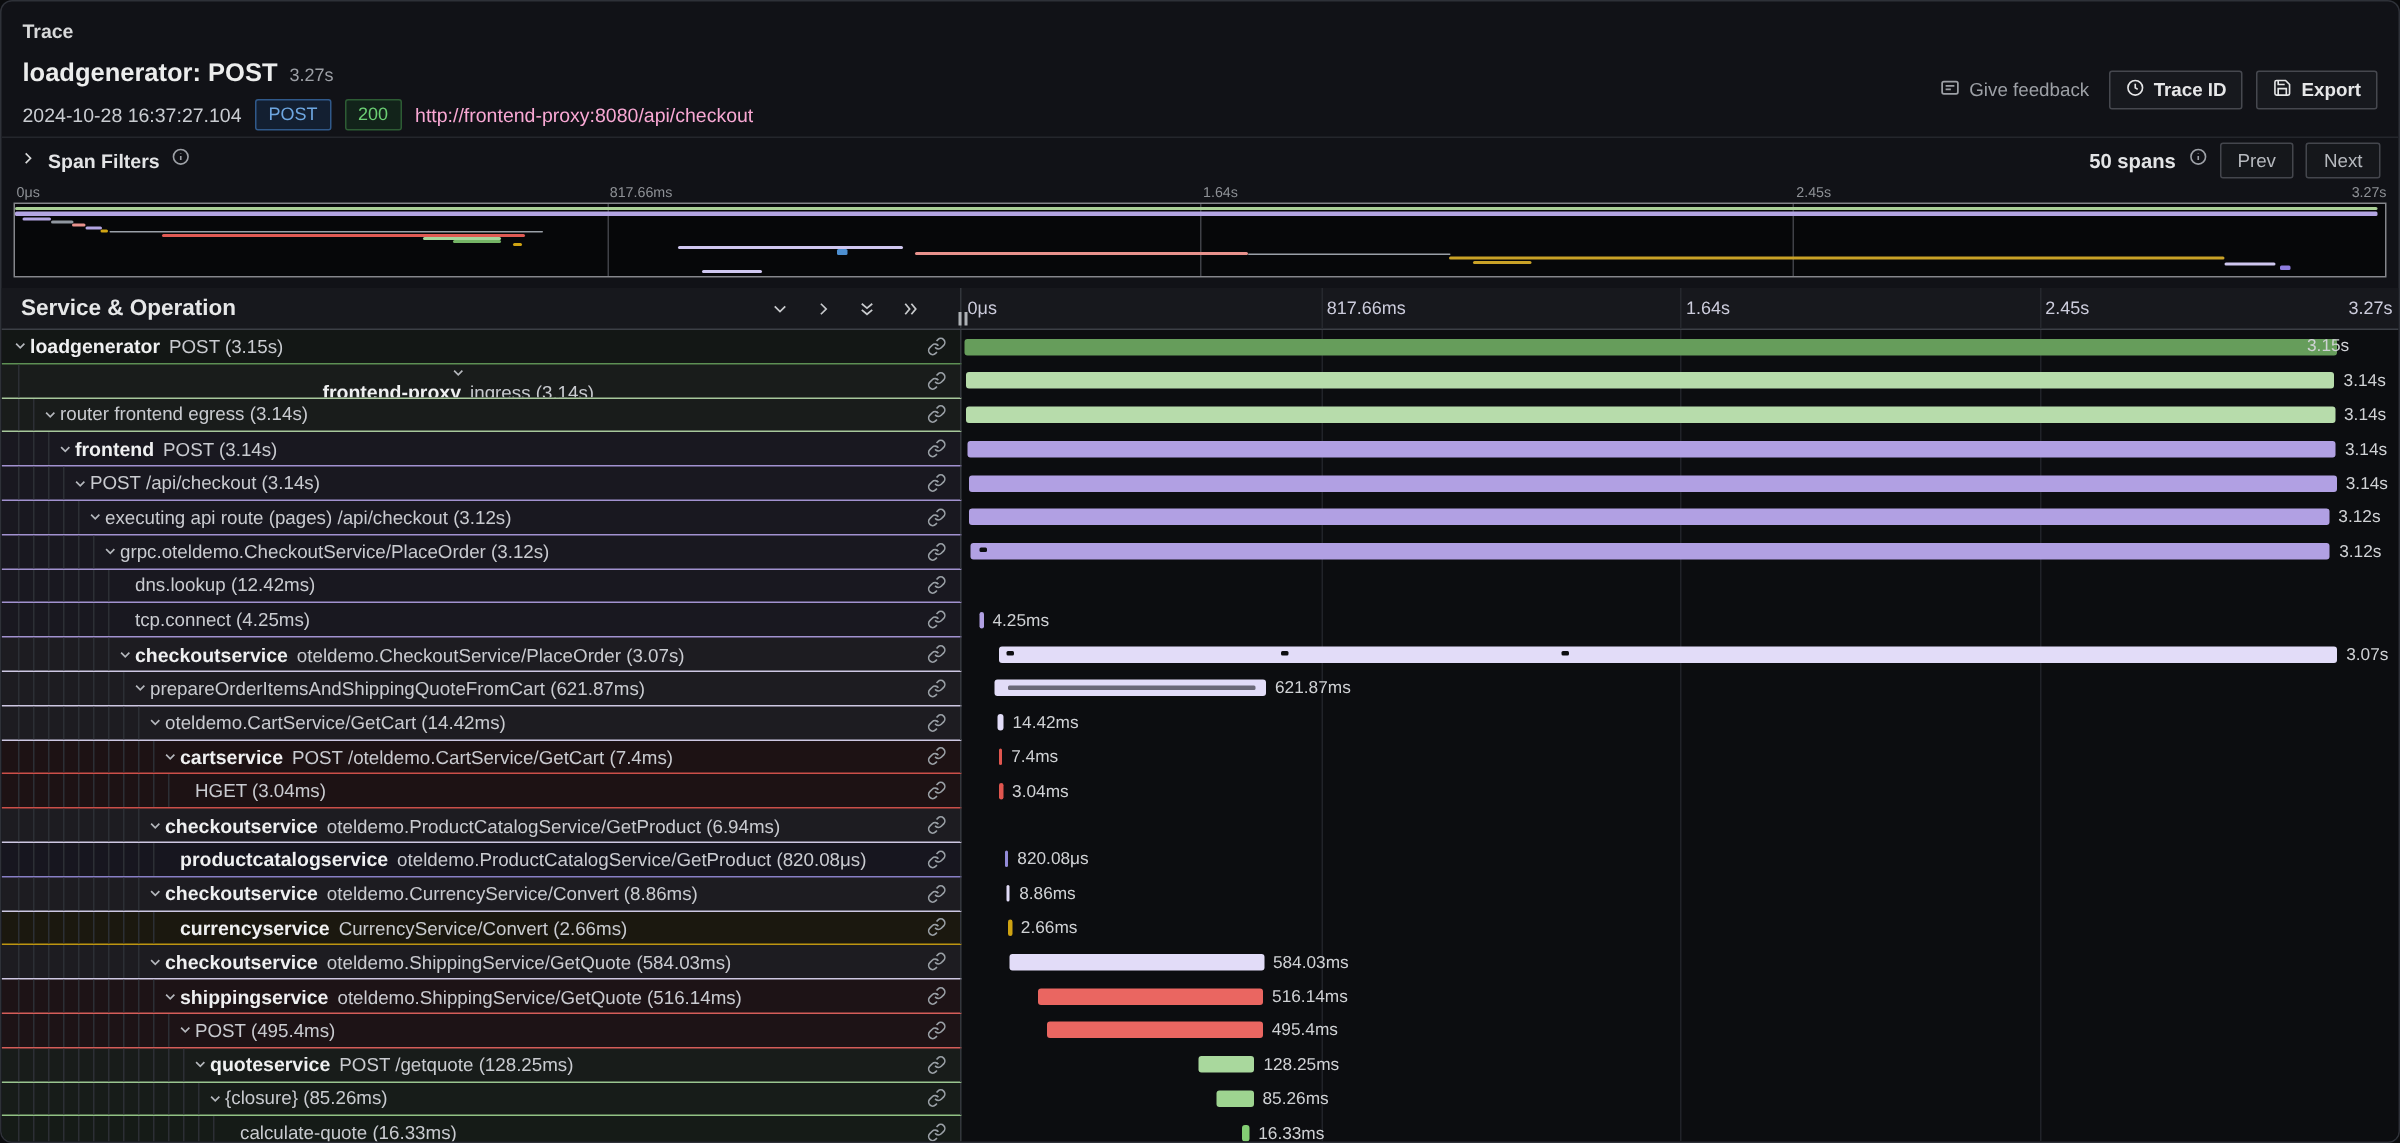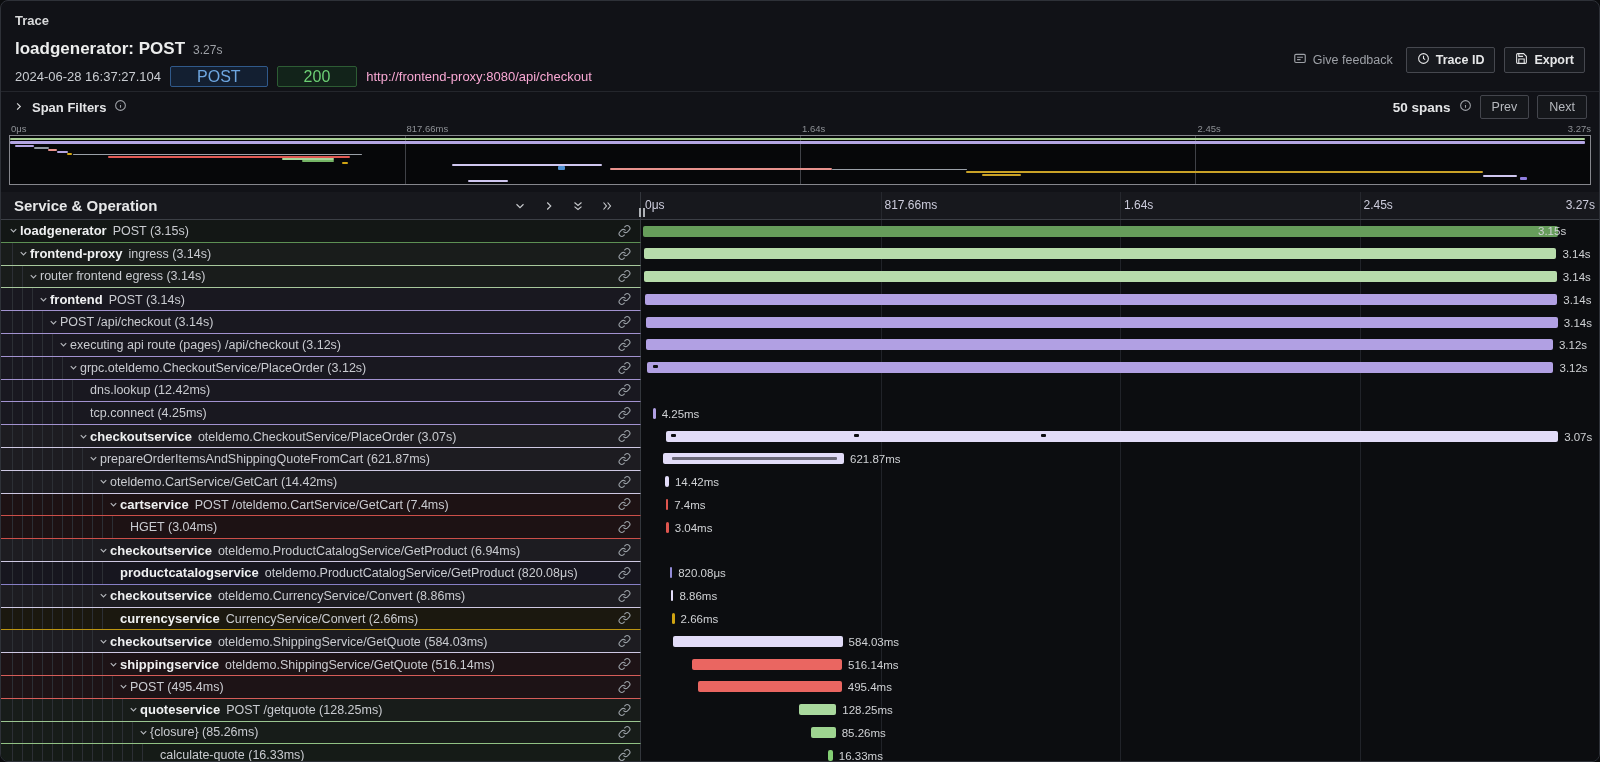--- a/index.html
+++ b/index.html
@@ -9,21 +9,21 @@
   
   .page-title-bar { height:36px; padding:12px 14px 0; font-size:13px; font-weight:bold; color:#d8d9da; }
 
   
   .trace-hdr { height:54px; padding:0 14px; display:flex; justify-content:space-between; }
   .th-title-row { display:flex; align-items:baseline; gap:8px; margin-top:2px; }
   .th-title-row h1 { font-size:17px; font-weight:bold; color:#eceded; }
   .th-trace-dur { font-size:12px; color:#9da0a6; }
   .th-meta-row { margin-top:7px; display:flex; align-items:center; gap:9px; font-size:13px; }
   .th-ts { color:#c9ccd1; }
-  .badge { padding:1px 26px; border-radius:2px; font-size:16px; font-weight:500; line-height:17px; }
+  .badge { padding:1px 8px; border-radius:2px; font-size:12px; font-weight:500; line-height:17px; }
   .badge-method { color:#6ea6e0; border:1px solid #30598a; background:#131f31; }
   .badge-status { color:#6ccf74; border:1px solid #2d5c34; background:#12231a; }
   .th-url { color:#f9a8d4; font-weight:500; }
   .th-actions { display:flex; align-items:flex-start; gap:9px; margin-top:10px; }
   .link-btn { display:flex; align-items:center; gap:6px; color:#9da0a6; font-size:12.5px; cursor:pointer; margin-right:4px; height:26px; }
   .btn { height:26px; padding:0 10px; border:1px solid #46484f; border-radius:2px; background:#17191e; color:#e6e7e8; font-size:12.5px; font-weight:600; display:flex; align-items:center; gap:6px; cursor:pointer; }
   .btn svg, .link-btn svg { flex:none; }
 
   
   .filters-bar { height:31px; border-top:1px solid #24262c; display:flex; justify-content:space-between; align-items:center; padding:0 12px; }
@@ -79,21 +79,21 @@
 
   <div class="page-title-bar">Trace</div>
 
   <div class="trace-hdr">
     <div>
       <div class="th-title-row">
         <h1>loadgenerator: POST</h1>
         <span class="th-trace-dur">3.27s</span>
       </div>
       <div class="th-meta-row">
-        <span class="th-ts">2024-06-28 16:37:27.104</span>
+        <span class="th-ts">2024-10-28 16:37:27.104</span>
         <span class="badge badge-method">POST</span>
         <span class="badge badge-status">200</span>
         <span class="th-url">http://frontend-proxy:8080/api/checkout</span>
       </div>
     </div>
     <div class="th-actions">
       <span class="link-btn">
         <span><svg width="14" height="14" viewBox="0 0 24 24" fill="none" stroke="#9da0a6" stroke-width="2">
               <rect x="3" y="4" width="18" height="14" rx="2"></rect>
               <path d="M7 9h10M7 13h6"></path>
@@ -240,21 +240,21 @@
               </svg>
       </span>
     </div>
     <div class="sr-right">
       <span class="bar" style="left: 2px; width: 915.138px; background: rgb(102, 157, 91);"></span>
       <span class="bar-label" style="left: 897px;">3.15s</span>
     </div>
   </div>
 
   <div class="span-row">
-    <div class="sr-left" style="background: rgba(183, 220, 171, 0.08); border-bottom: 1px solid rgba(183, 220, 171, 0.9);">
+    <div class="sr-left" style="background: rgba(183, 220, 171, 0.08); border-bottom: 1px solid rgba(183, 220, 171, 0.9); flex-direction: column;">
       <span class="sr-indent" style="width: 17px;"></span>
       <span class="sr-chev">
               <svg width="11" height="11" viewBox="0 0 24 24" fill="none" stroke="currentColor" stroke-width="2.5">
                 <path d="M6 9l6 6 6-6"></path>
               </svg>
             </span>
       <span class="sr-text"><b>frontend-proxy</b>ingress (3.14s)</span>
       <span class="sr-link">
         <svg width="13" height="13" viewBox="0 0 24 24" fill="none" stroke="currentColor" stroke-width="2">
                 <path d="M10 13a5 5 0 0 0 7.54.54l3-3a5 5 0 0 0-7.07-7.07l-1.72 1.71"></path>

